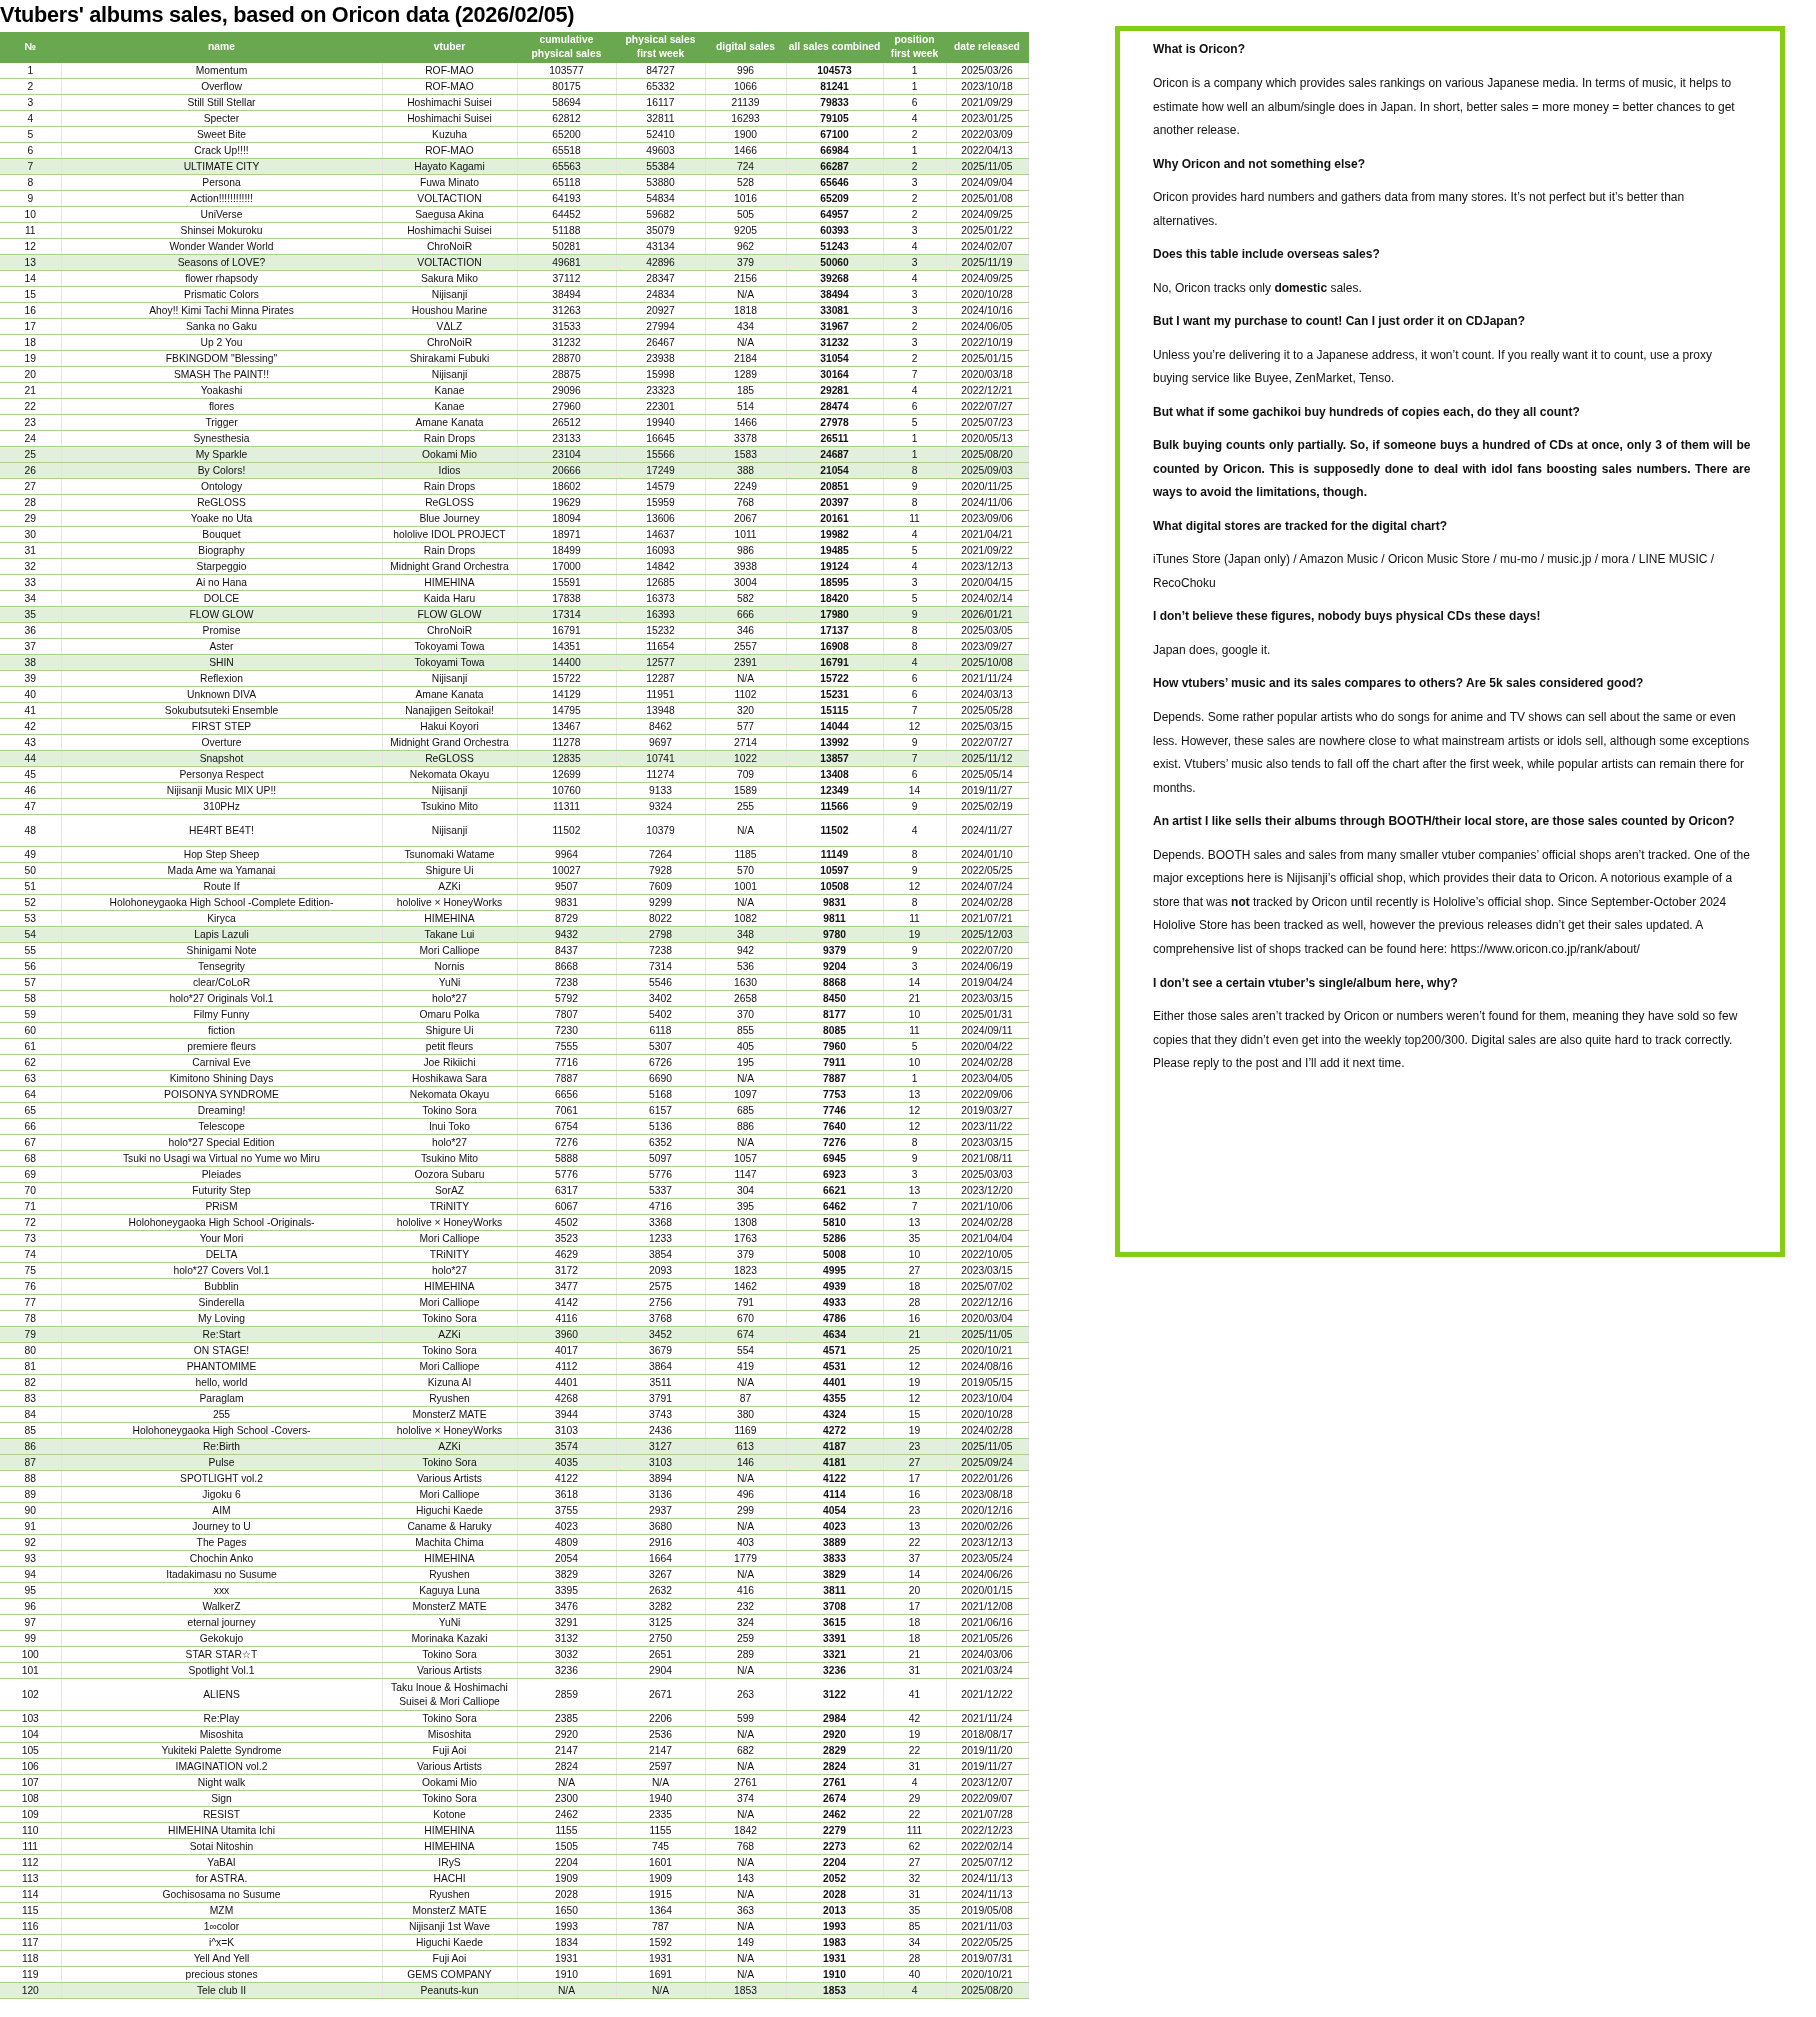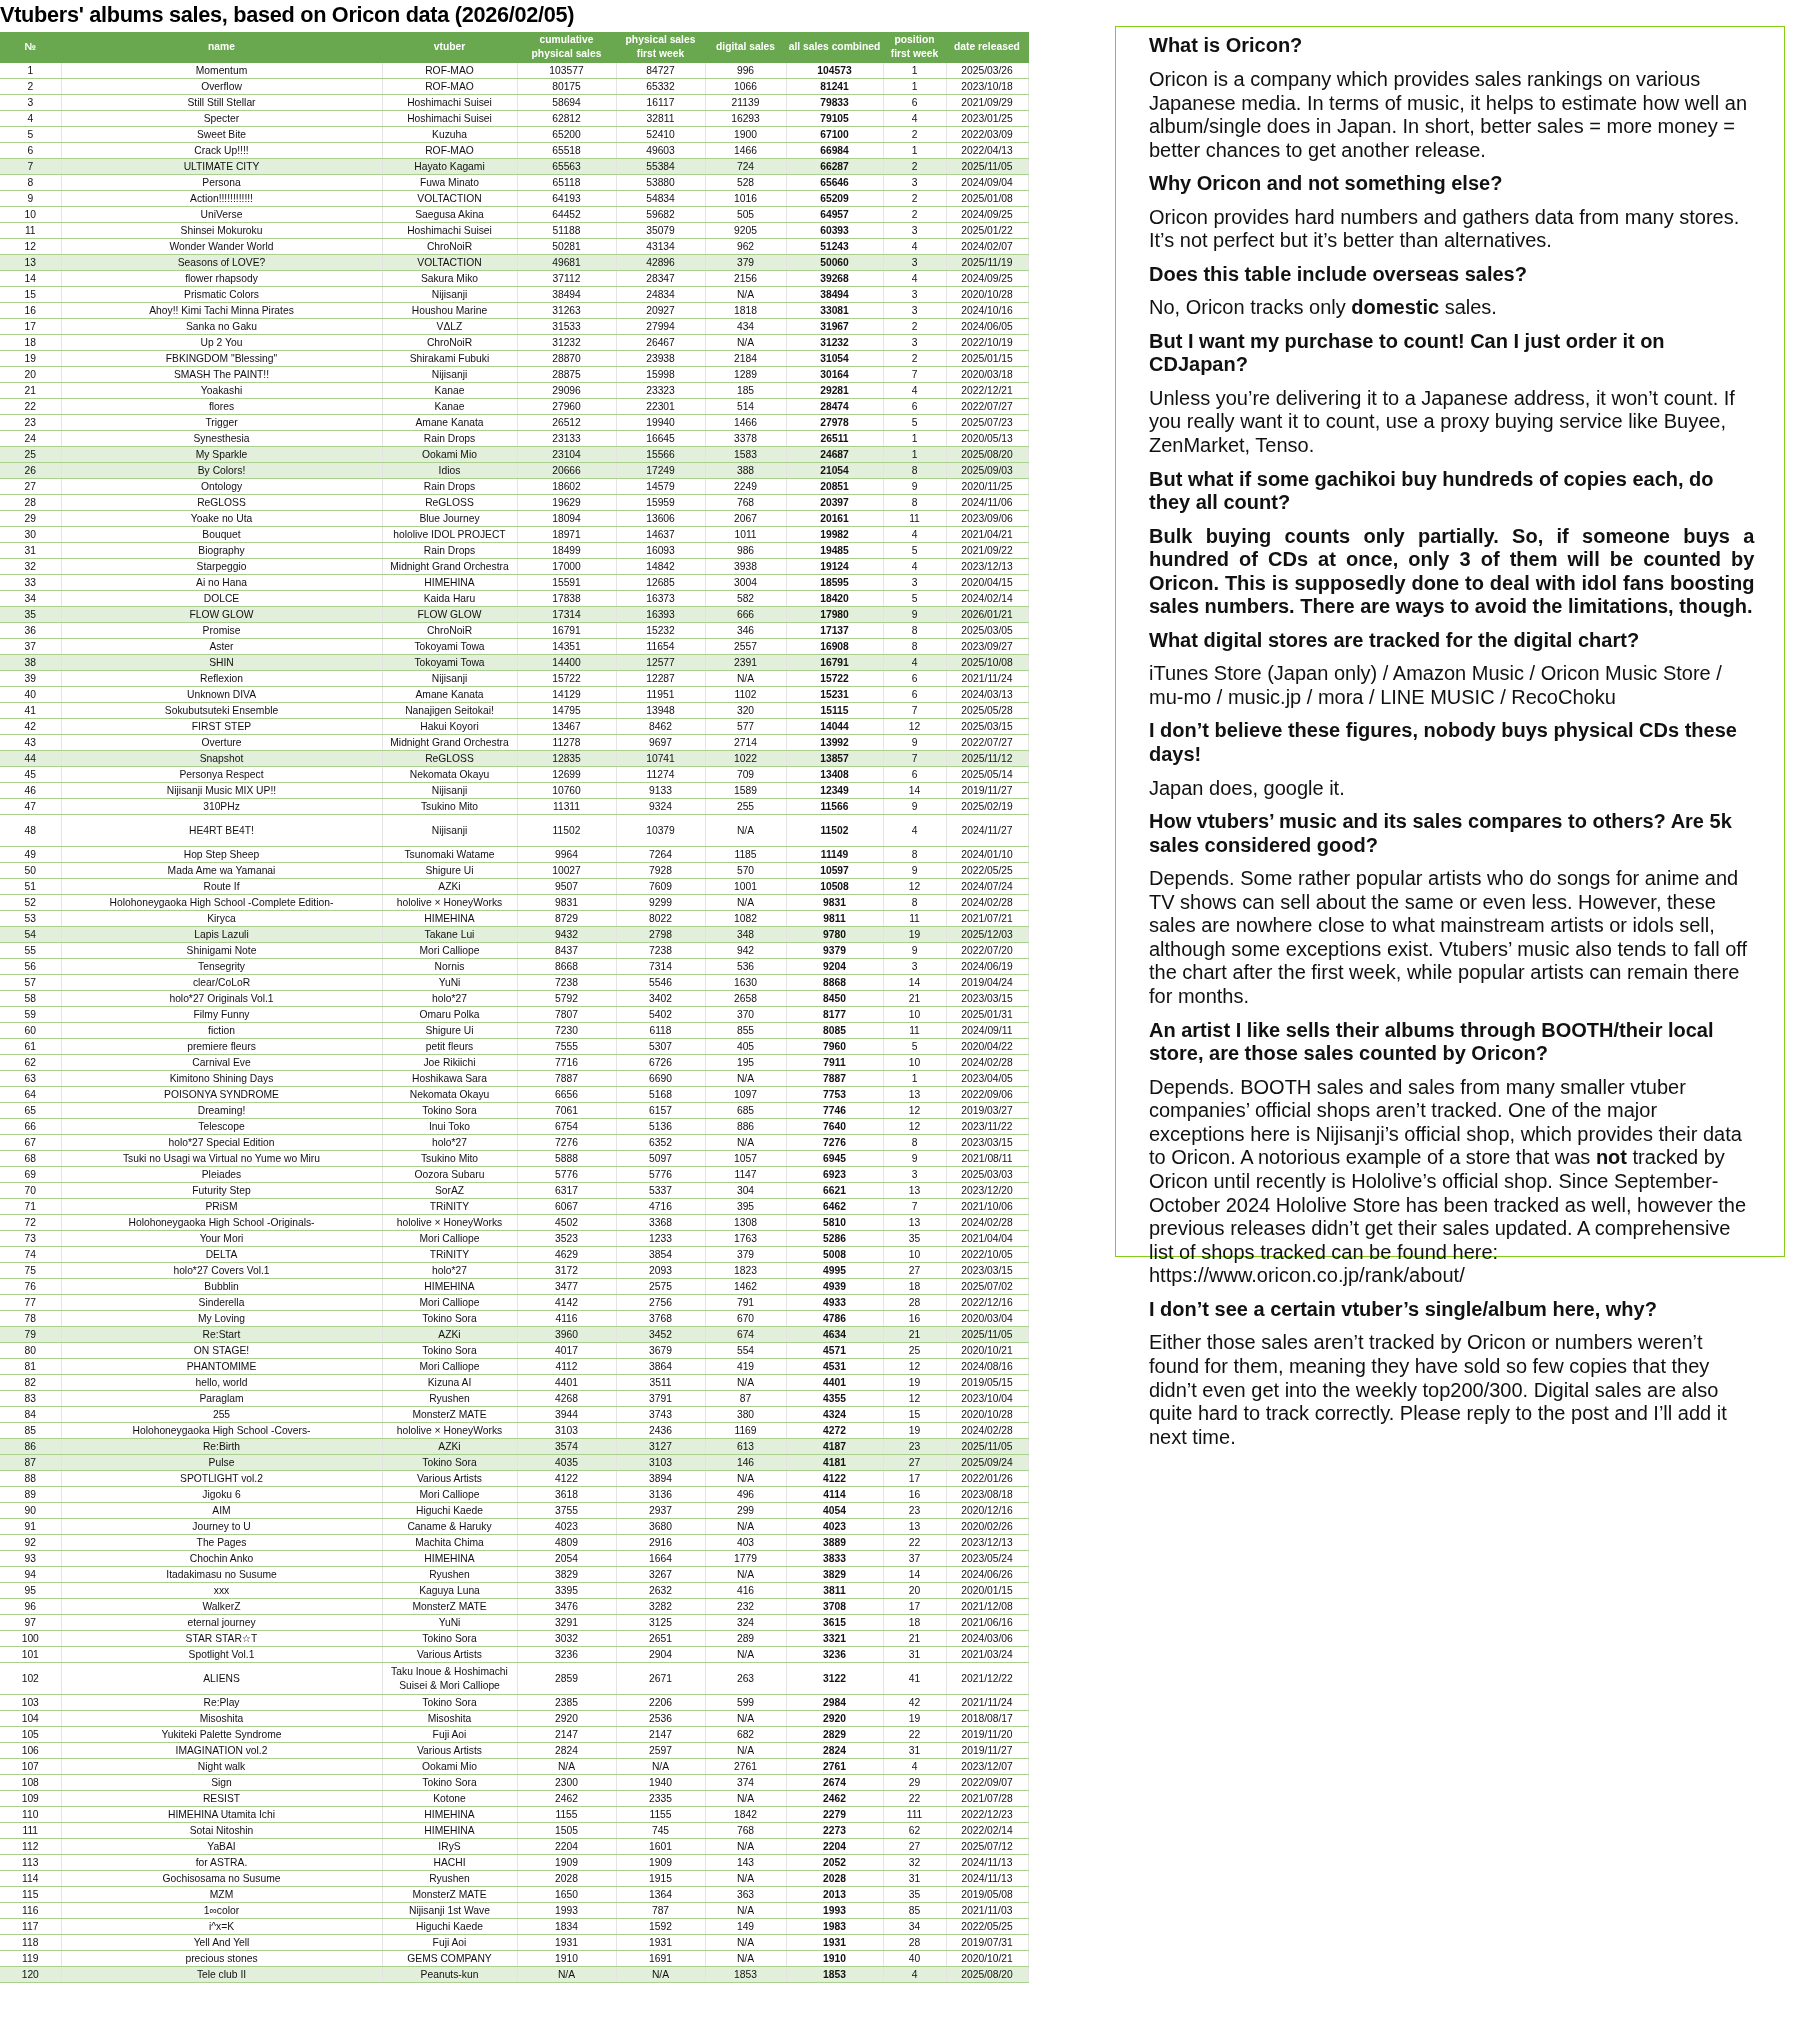--- a/index.html
+++ b/index.html
@@ -4,21 +4,21 @@
 <style>
   html, body { margin: 0; padding: 0; background: #ffffff; }
   body { width: 1816px; height: 2017px; position: relative; overflow: hidden; font-family: "Liberation Sans", sans-serif; color: #111; }
   .title { position: absolute; left: 0; top: 2px; width: 1027px; text-align: left; font-family: "Liberation Sans", sans-serif; font-weight: bold; font-size: 21.7px; letter-spacing: -0.3px; color: #000; }
   .tbl { position: absolute; left: 0; top: 31.5px; width: 1027px; border-collapse: collapse; table-layout: fixed; font-family: "Liberation Sans", sans-serif; font-size: 10.3px; }
   .tbl th { background: #6aa84f; color: #fff; font-weight: bold; font-size: 10.3px; line-height: 13.8px; height: 31.5px; padding: 0 2px; text-align: center; border-right: 1px solid #6aa84f; }
   .tbl td { height: 15px; padding: 0 2px; text-align: center; white-space: nowrap; overflow: hidden; border-bottom: 1px solid #a9d08e; border-right: 1px solid #e4e4e4; line-height: 13.8px; }
   .tbl tr.tall td { height: 31px; white-space: normal; margin-left: 44px; }
   .tbl tr.hl td { background: #e2efda; }
   .tbl td.bold { font-weight: bold; }
-  .faq { position: absolute; left: 1115px; top: 25.6px; width: 670px; height: 1231px; border: 1px solid #84cc16; box-sizing: border-box; padding: 7.9px 29.6px 0 33px; font-family: "Liberation Sans", sans-serif; font-size: 20px; line-height: 23.6px; color: #111; }
+  .faq { position: absolute; left: 1115px; top: 25.6px; width: 670px; height: 1231px; border: 5px solid #84cc16; box-sizing: border-box; padding: 7.9px 29.6px 0 33px; font-family: "Liberation Sans", sans-serif; font-size: 12px; line-height: 23.6px; color: #111; }
   .faq .q { font-weight: bold; margin: 0 0 9.9px 0; }
   .faq .a { margin: 0 0 9.9px 0; }
   .faq .a.justify { text-align: justify; font-weight: bold; }
 </style>
 </head>
 <body>
 
 <div class="title">Vtubers'  albums sales, based on Oricon data (2026/02/05)</div>
 
 <table class="tbl">
@@ -1108,20 +1108,31 @@
         <td>eternal journey</td>
         <td>YuNi</td>
         <td>3291</td>
         <td>3125</td>
         <td>324</td>
         <td class="bold">3615</td>
         <td>18</td>
         <td>2021/06/16</td>
       </tr>
       <tr>
+        <td>99</td>
+        <td>Gekokujo</td>
+        <td>Morinaka Kazaki</td>
+        <td>3132</td>
+        <td>2750</td>
+        <td>259</td>
+        <td class="bold">3391</td>
+        <td>18</td>
+        <td>2021/05/26</td>
+      </tr>
+      <tr>
         <td>100</td>
         <td>STAR STAR☆T</td>
         <td>Tokino Sora</td>
         <td>3032</td>
         <td>2651</td>
         <td>289</td>
         <td class="bold">3321</td>
         <td>21</td>
         <td>2024/03/06</td>
       </tr>

